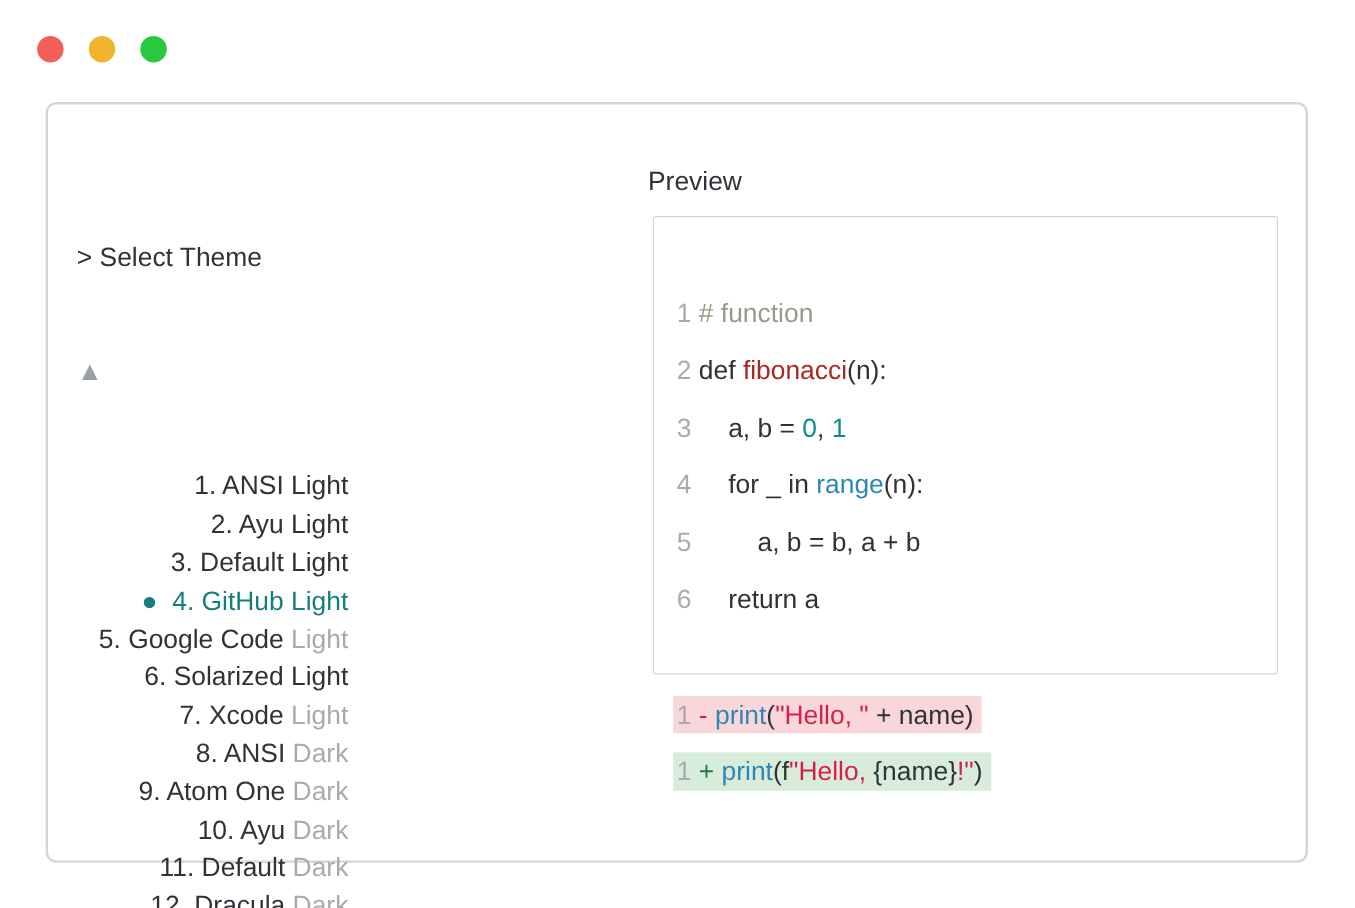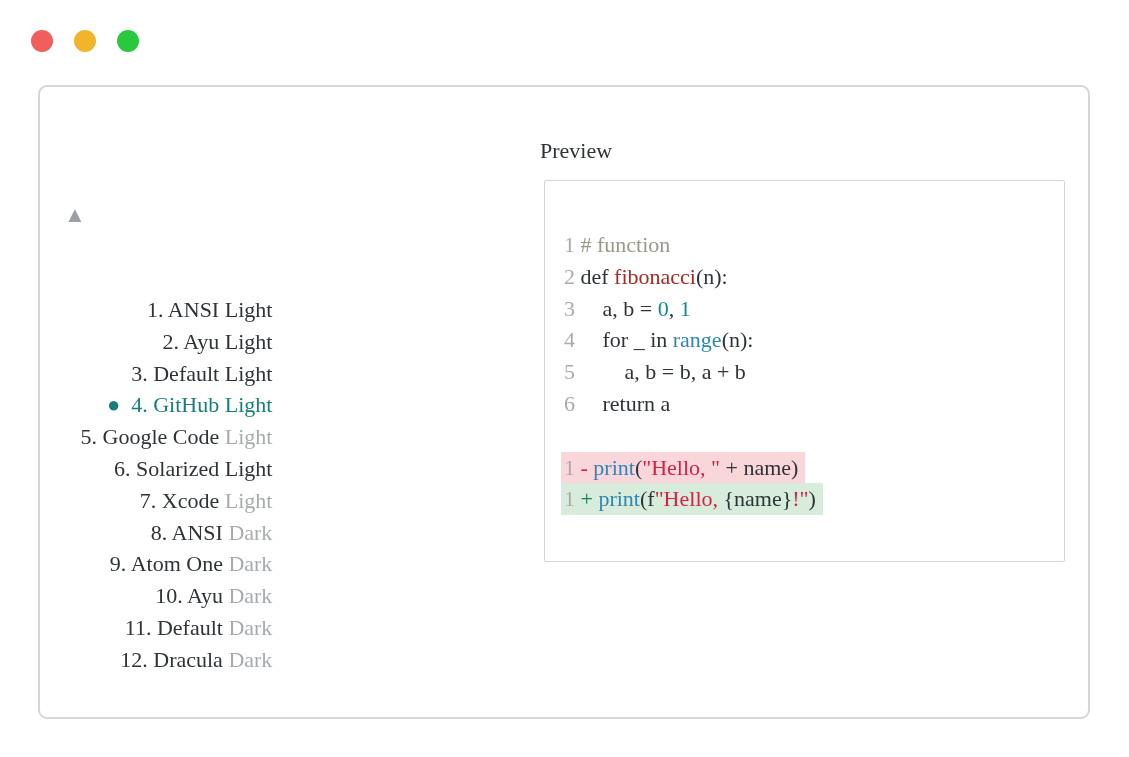--- a/index.html
+++ b/index.html
@@ -21,36 +21,36 @@
     position:relative;width:1129px;height:757px;background:#ffffff;overflow:hidden;
     font-family:"DejaVu Sans Mono",monospace;
   }
   .traffic-lights{position:absolute;left:31px;top:30px;display:flex;gap:21px;}
   .light{width:22px;height:22px;border-radius:50%;display:inline-block;}
   .panel{
     position:absolute;left:38px;top:85px;width:1052px;height:634px;
     border:2px solid #d6d6d6;border-radius:9px;background:#ffffff;box-sizing:border-box;
   }
   .mono{
-    font-family:Liberation Serif, serif;font-size:22px;line-height:31.8px;
+    font-family:Liberation Sans, sans-serif;font-size:22px;line-height:31.8px;
     white-space:pre;color:var(--text-dark);
   }
   .left-col{position:absolute;left:24px;top:48px;}
   .row{height:31.8px;}
   .scroll-up{color:#9aa0a4;}
   .theme-row{height:31.8px;cursor:default;text-align:right;}
   .theme-row.selected{color:var(--accent-teal);}
   .suffix.muted{color:var(--text-muted);}
   .preview-label{position:absolute;left:500px;top:48px;}
   .preview-box{
     position:absolute;left:504px;top:93px;width:521px;height:382px;
     border:1.5px solid #d5d5d5;border-radius:2px;background:#ffffff;box-sizing:border-box;
   }
   .preview-code{position:absolute;left:19px;top:48px;}
-  .code-row{height:31.8px;}
+  .code-row{height:31.8px;margin-top:16px;}
   .code-row.removed,.code-row.added{
     width:max-content;padding:0 7px 0 3px;margin-left:-3px;
   }
   .code-row.removed{background:var(--removed-bg);}
   .code-row.added{background:var(--added-bg);}
   .ln{color:var(--text-muted);}
   .tok-text{color:var(--text-dark);}
   .tok-comment{color:var(--comment);}
   .tok-string{color:var(--string);}
   .tok-function{color:var(--function-name);}
@@ -66,20 +66,21 @@
 
   <div class="traffic-lights">
     <span class="light" style="background: rgb(242, 95, 90);"></span>
     <span class="light" style="background: rgb(240, 180, 45);"></span>
     <span class="light" style="background: rgb(41, 201, 62);"></span>
   </div>
 
   <div class="panel">
 
     <div class="left-col mono">
+      <div class="row">&gt; Select Theme</div>
       <div class="row scroll-up">▲</div>
       <div id="theme-list"><div class="theme-row"><span>   1. </span><span>ANSI </span><span class="suffix">Light</span></div><div class="theme-row"><span>   2. </span><span>Ayu </span><span class="suffix">Light</span></div><div class="theme-row"><span>   3. </span><span>Default </span><span class="suffix">Light</span></div><div class="theme-row selected"><span>●  4. </span><span>GitHub </span><span class="suffix">Light</span></div><div class="theme-row"><span>   5. </span><span>Google Code </span><span class="suffix muted">Light</span></div><div class="theme-row"><span>   6. </span><span>Solarized </span><span class="suffix">Light</span></div><div class="theme-row"><span>   7. </span><span>Xcode </span><span class="suffix muted">Light</span></div><div class="theme-row"><span>   8. </span><span>ANSI </span><span class="suffix muted">Dark</span></div><div class="theme-row"><span>   9. </span><span>Atom One </span><span class="suffix muted">Dark</span></div><div class="theme-row"><span>  10. </span><span>Ayu </span><span class="suffix muted">Dark</span></div><div class="theme-row"><span>  11. </span><span>Default </span><span class="suffix muted">Dark</span></div><div class="theme-row"><span>  12. </span><span>Dracula </span><span class="suffix muted">Dark</span></div></div>
       
       
       
     </div>
 
     <div class="preview-label mono">Preview</div>
 
     <div class="preview-box">

